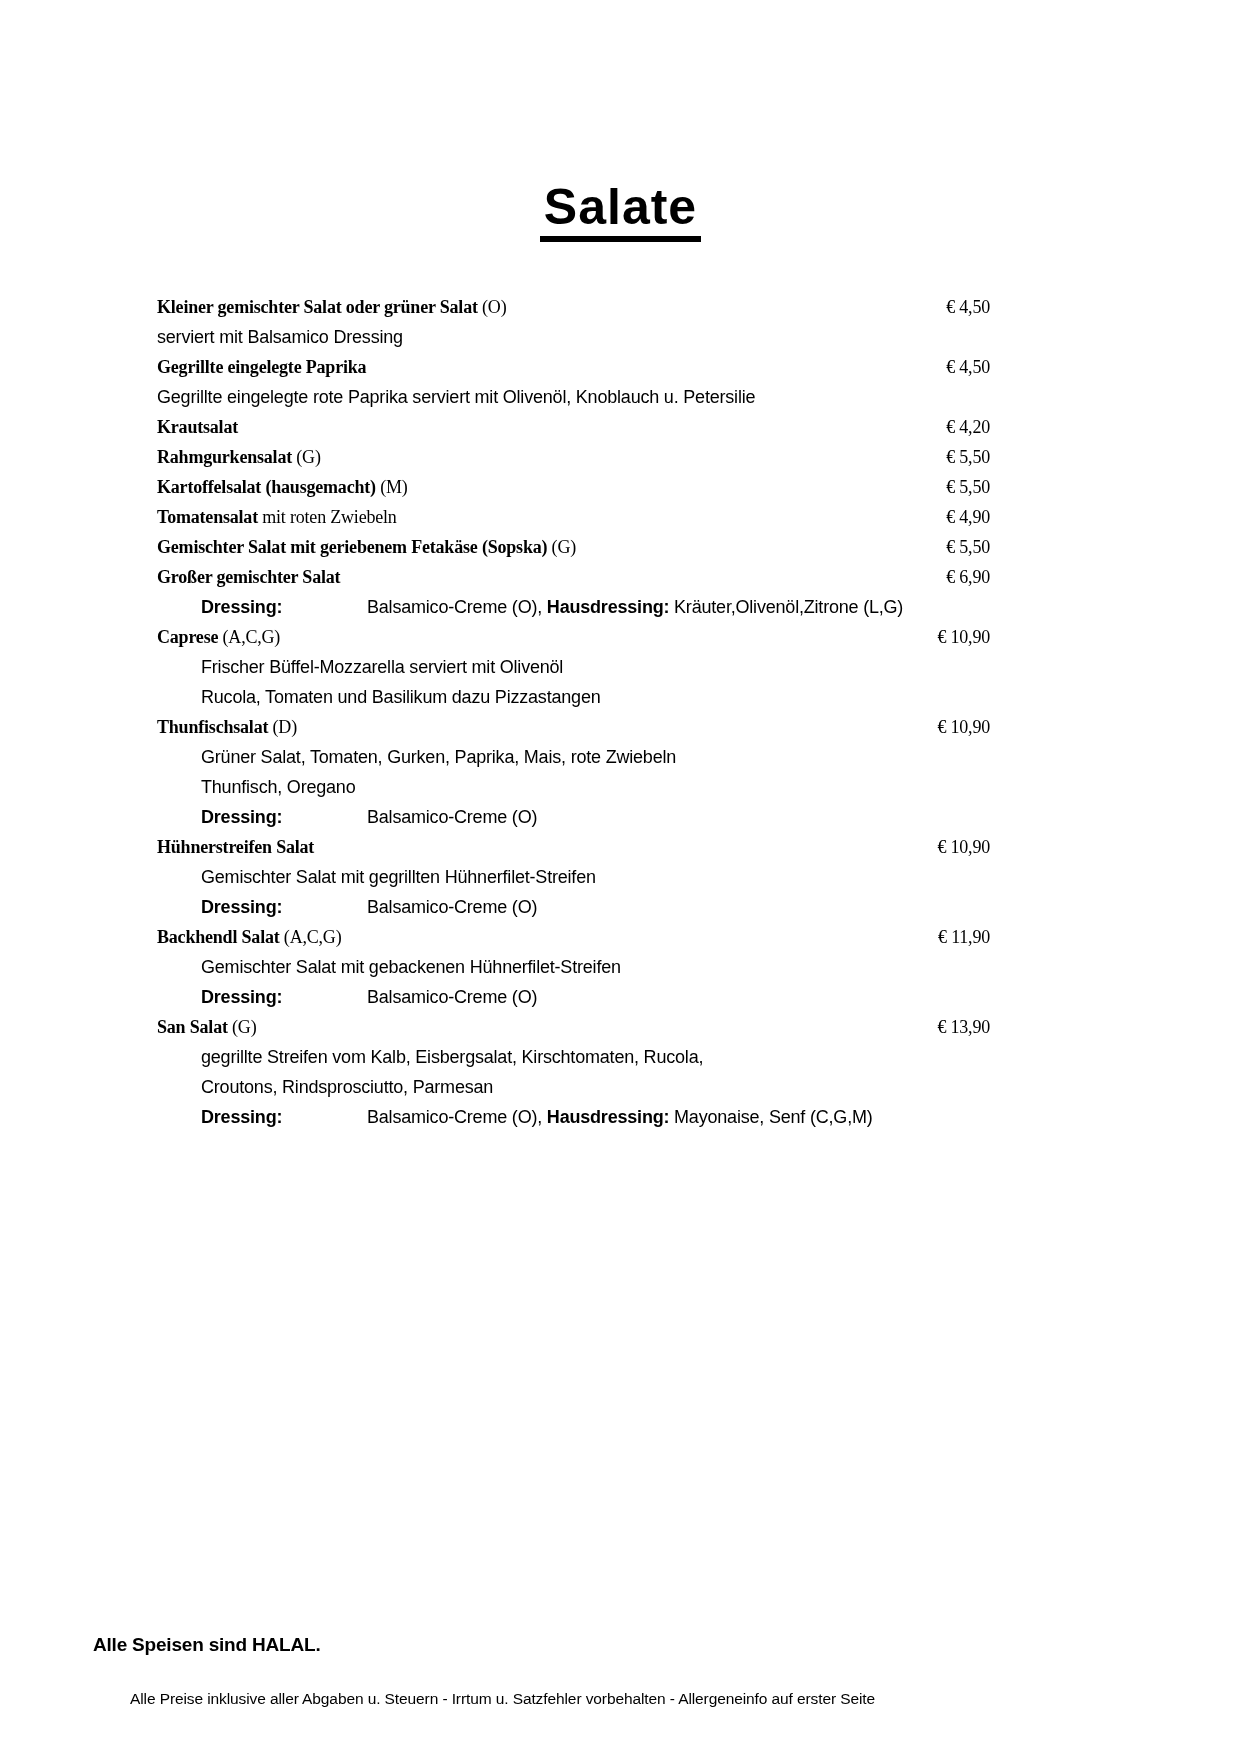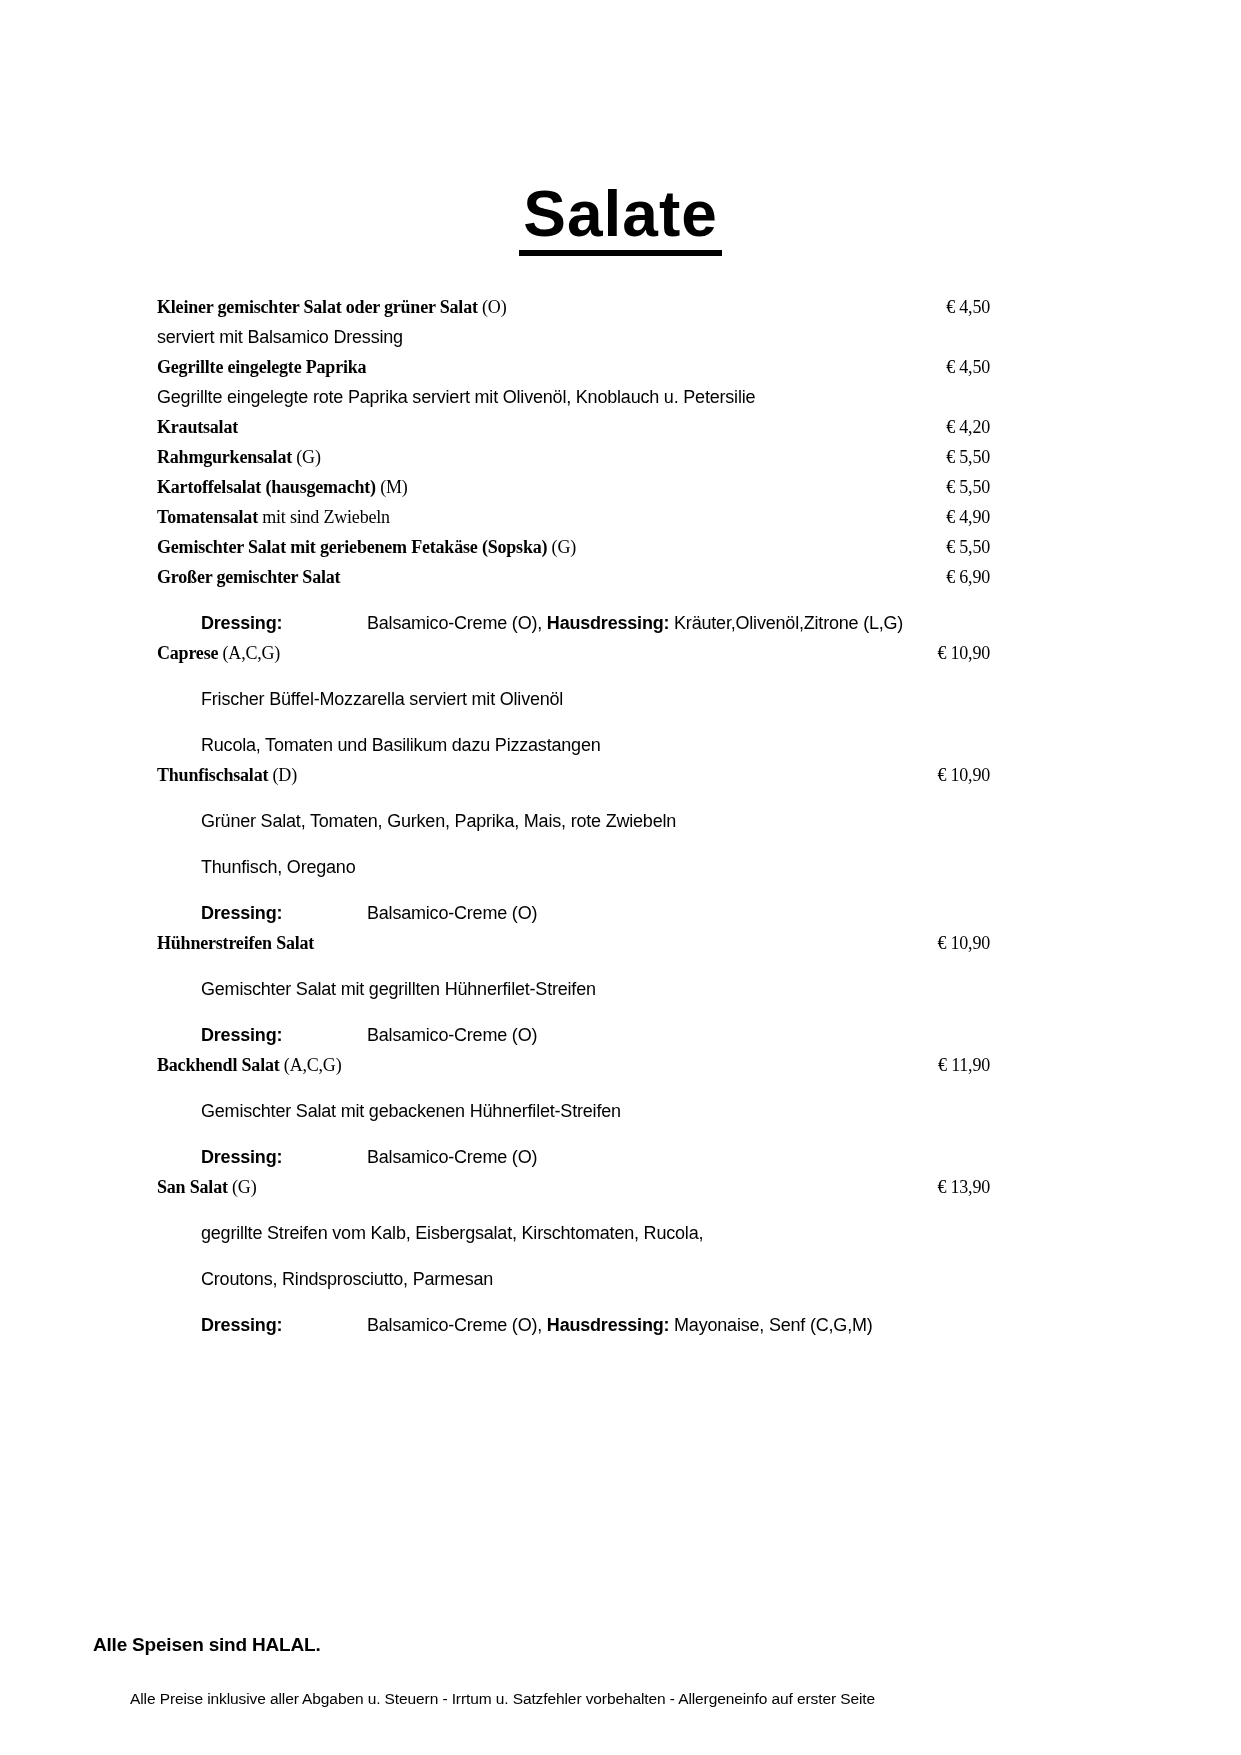--- a/index.html
+++ b/index.html
@@ -9,37 +9,37 @@
     font-family:"Liberation Sans",sans-serif;
     position:relative;overflow:hidden;
   }
   .bold{font-weight:bold;}
   .page-title{
     position:absolute;top:182px;left:0;width:1241px;
     text-align:center;
   }
   .title-text{
     display:inline-block;
-    font-size:64px;font-weight:bold;letter-spacing:1px;
+    font-size:50px;font-weight:bold;letter-spacing:1px;
     line-height:1;
     border-bottom:6px solid #000;
     padding:0 4px 4px 4px;
   }
   .menu{
     position:absolute;top:292px;left:157px;width:833px;
     font-size:18px;letter-spacing:-0.2px;
   }
   .item-row{
     display:flex;justify-content:space-between;align-items:flex-end;
     line-height:30px;white-space:nowrap;font-family:Liberation Serif, serif;
   }
   .item-name .bold{font-weight:bold;}
   .item-price{font-weight:normal;}
   .detail-row{line-height:30px;white-space:nowrap;}
-  .indented{padding-left:44px;margin-top:16px;}
+  .indented{padding-left:44px;}
   .dressing-label{display:inline-block;min-width:166px;font-weight:bold;}
   .halal-note{
     position:absolute;left:93px;top:1634px;
     font-size:19px;font-weight:bold;letter-spacing:-0.2px;text-align:center;
   }
   .legal-note{
     position:absolute;left:93px;top:1690px;
     font-size:15.5px;letter-spacing:-0.1px;margin-left:37px;
   }
 </style>
@@ -67,21 +67,21 @@
     </div>
     <div class="item-row">
       <span class="item-name"><span class="bold">Rahmgurkensalat</span><span> (G)</span></span>
       <span class="item-price">€ 5,50</span>
     </div>
     <div class="item-row">
       <span class="item-name"><span class="bold">Kartoffelsalat (hausgemacht)</span><span> (M)</span></span>
       <span class="item-price">€ 5,50</span>
     </div>
     <div class="item-row">
-      <span class="item-name"><span class="bold">Tomatensalat</span><span> mit sind Zwiebeln</span></span>
+      <span class="item-name"><span class="bold">Tomatensalat</span><span> mit roten Zwiebeln</span></span>
       <span class="item-price">€ 4,90</span>
     </div>
     <div class="item-row">
       <span class="item-name"><span class="bold">Gemischter Salat mit geriebenem Fetakäse (Sopska)</span><span> (G)</span></span>
       <span class="item-price">€ 5,50</span>
     </div>
     <div class="item-row">
       <span class="item-name"><span class="bold">Großer gemischter Salat</span></span>
       <span class="item-price">€ 6,90</span>
     </div>

